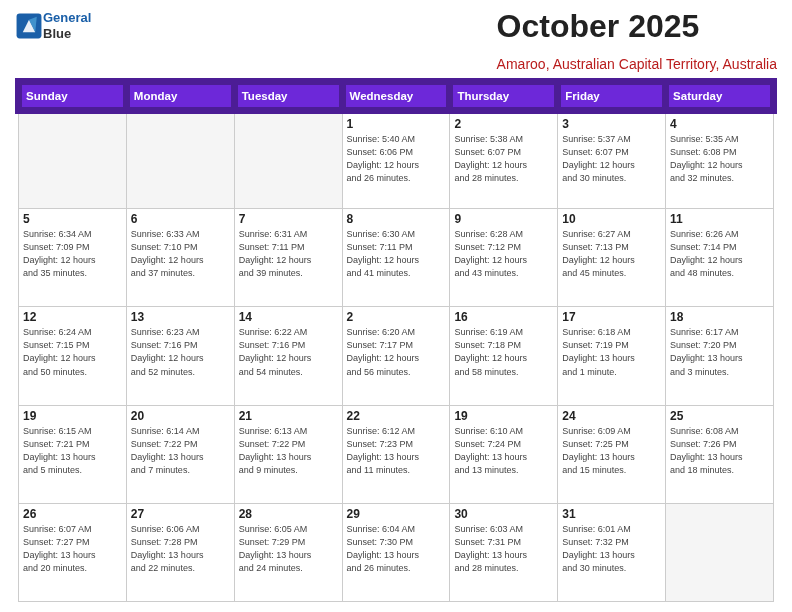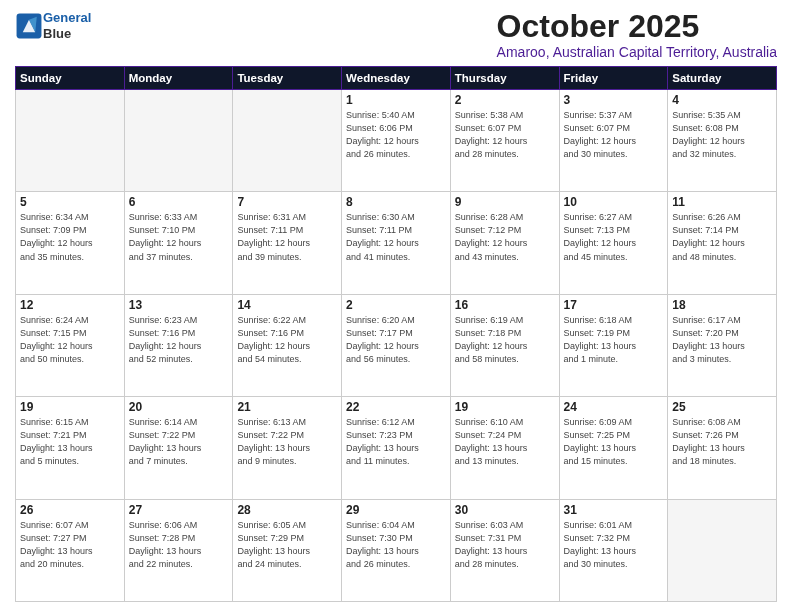--- a/index.html
+++ b/index.html
@@ -42,38 +42,38 @@
     .title-section {
     }
     .month-title {
       font-size: 32px;
       font-weight: bold;
       color: #222;
       line-height: 1;
     }
     .location-title {
       font-size: 14px;
-      color: #4c1d95;
-      margin-top: 2px;
+      color: #b91c1c;
+      margin-top: 14px;
     }
     .calendar {
       flex: 1;
       border: 1px solid #ccc;
       border-collapse: collapse;
       width: 100%;
       table-layout: fixed;
     }
     .calendar th {
-      background: #0f172a;
+      background: #6d28d9;
       color: white;
       font-size: 11.5px;
       font-weight: bold;
       padding: 5px 4px;
       text-align: left;
-      border: 1px solid #4c1d95;
+      border: 7px solid #4c1d95;
       margin-left: 28px;
     }
     .calendar td {
       border: 1px solid #ccc;
       vertical-align: top;
       padding: 3px 4px;
       font-size: 9.5px;
       color: #333;
       background: #fff;
     }

